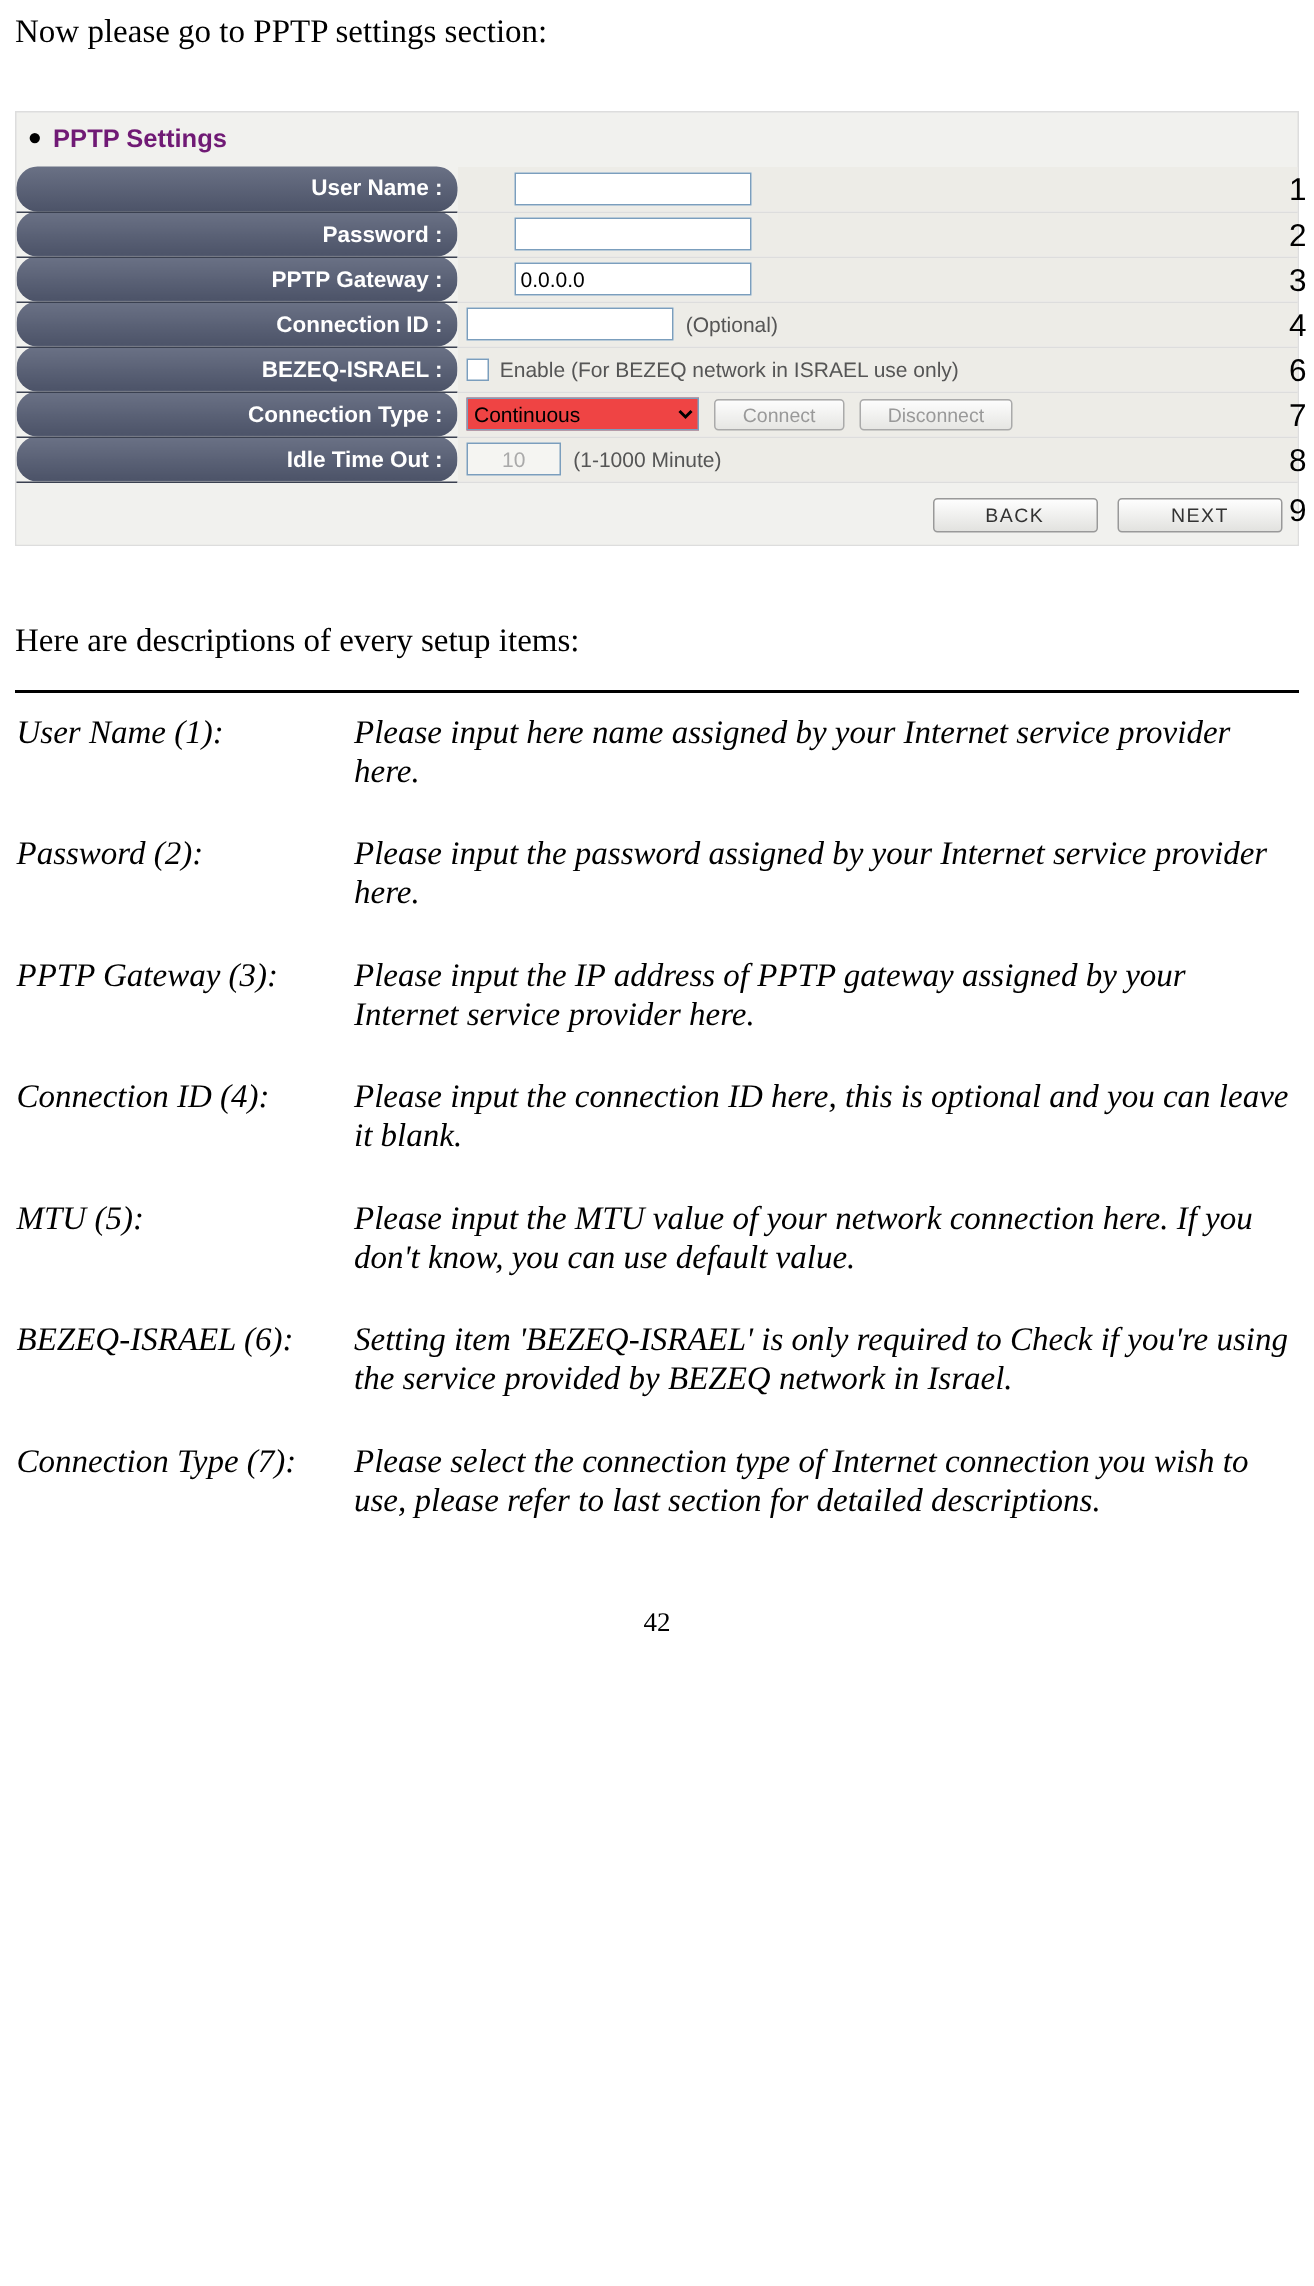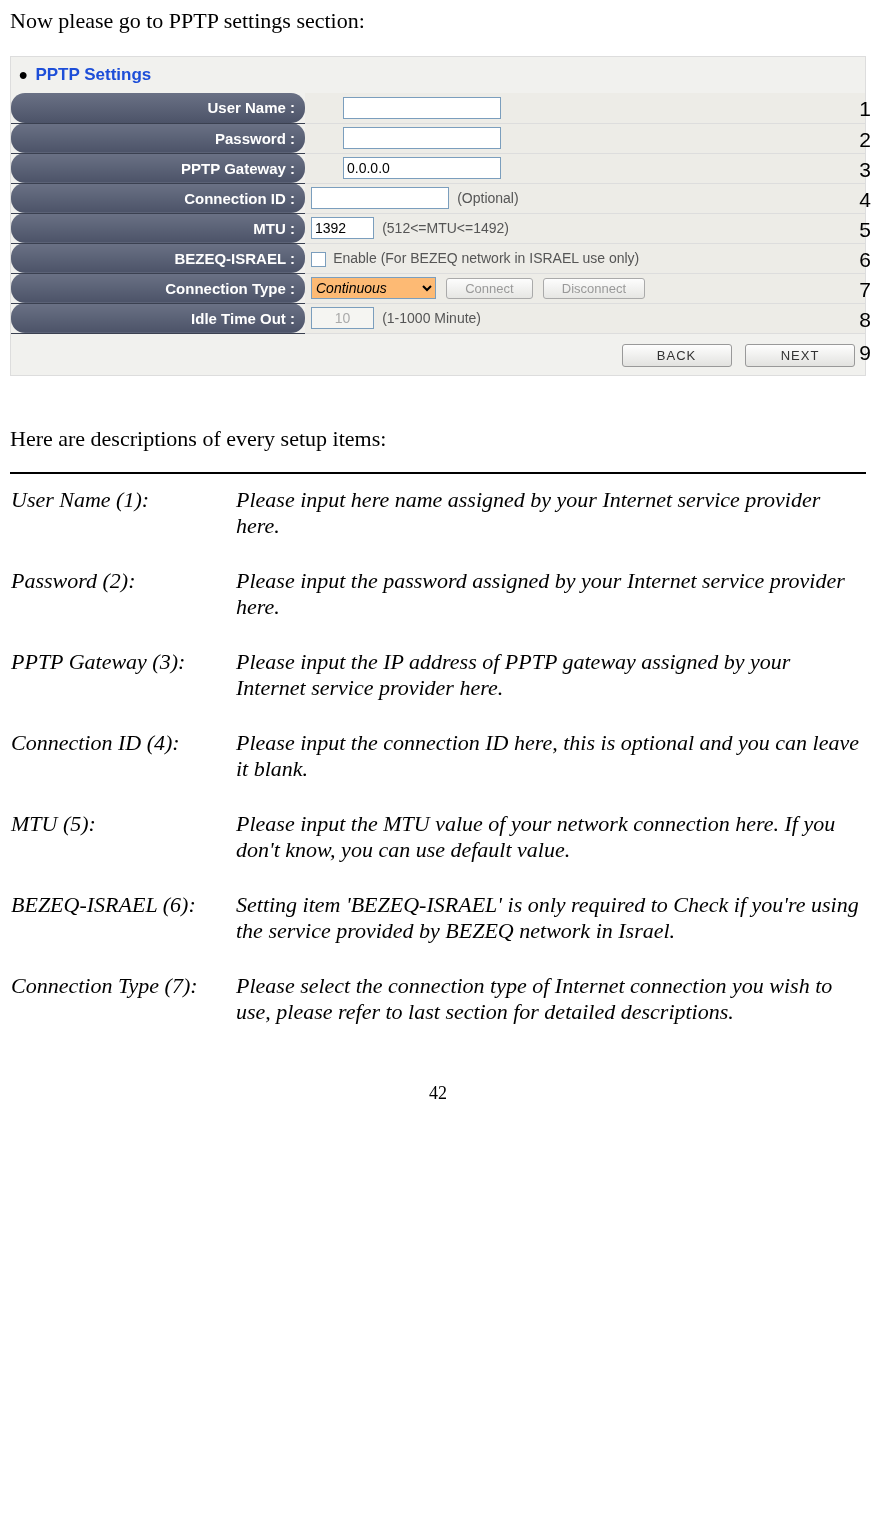--- a/index.html
+++ b/index.html
@@ -4,36 +4,36 @@
   <style>
     body {
       font-family: "Times New Roman", serif;
       font-size: 22px;
       margin: 0;
       padding: 0 10px;
       width: 856px;
       color: #000;
     }
     .intro-text {
-      margin: 8px 0 22px 0;
+      margin: 8px 0 40px 0;
     }
     .screenshot-container {
       position: relative;
       margin-bottom: 50px;
       background: #f1f1ee;
       border: 1px solid #ddd;
     }
     .pptp-header {
       display: flex;
       align-items: center;
       padding: 4px 8px;
       font-family: Arial, sans-serif;
       font-size: 17px;
       font-weight: bold;
-      color: #1d4ed8;
+      color: #701a75;
       text-align: center;
     }
     .pptp-header::before {
       content: "•";
       font-size: 24px;
       margin-right: 8px;
       color: #000;
     }
     .form-table {
       width: 100%;
@@ -66,25 +66,24 @@
       font-size: 14px;
       padding: 1px 3px;
       border: 1px solid #7b9ebd;
       height: 18px;
     }
     .input-wide { width: 150px; margin-left: 32px; }
     .input-med { width: 130px; }
     .input-short { width: 55px; }
     .form-table select {
       font-size: 14px;
-      width: 125px;
+      width: 155px;
       height: 22px;
       border: 1px solid #7b9ebd;
-      background: #fdba74;
-      font-style: italic;
+      background: #ef4444;
     }
     .small-btn {
       display: inline-block;
       background: linear-gradient(to bottom, #fdfdfd, #e6e6e3);
       border: 1px solid #aaa;
       border-radius: 3px;
       padding: 2px 18px;
       font-size: 13px;
       color: #999;
       margin-left: 6px;
@@ -196,28 +195,20 @@
     </tr>
     <tr>
       <td class="label-cell">Connection ID :</td>
       <td class="field-cell">
         <input type="text" class="input-med" style="">
         <span class="hint-text">(Optional)</span>
         <span class="annotation" style="top:4px;">4</span>
       </td>
     </tr>
     <tr>
-      <td class="label-cell">MTU :</td>
-      <td class="field-cell">
-        <input type="text" class="input-short" value="1392" style="">
-        <span class="hint-text">(512&lt;=MTU&lt;=1492)</span>
-        <span class="annotation" style="top:4px;">5</span>
-      </td>
-    </tr>
-    <tr>
       <td class="label-cell">BEZEQ-ISRAEL :</td>
       <td class="field-cell">
         <span class="checkbox-ui"></span>
         <span class="hint-text" style="margin-left:0;">Enable (For BEZEQ network in ISRAEL use only)</span>
         <span class="annotation" style="top:4px;">6</span>
       </td>
     </tr>
     <tr>
       <td class="label-cell">Connection Type :</td>
       <td class="field-cell">

